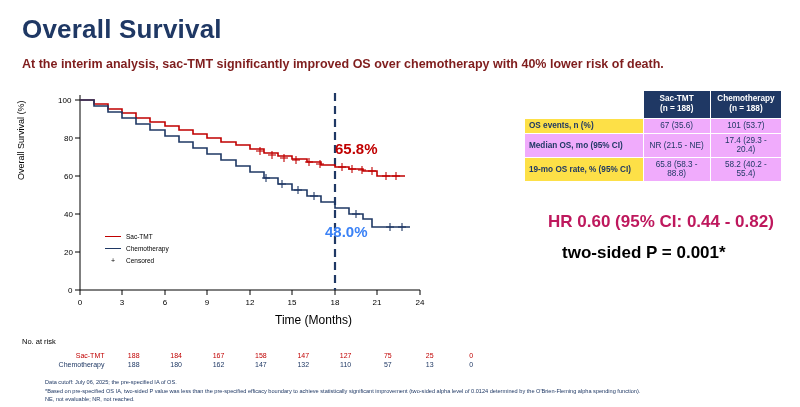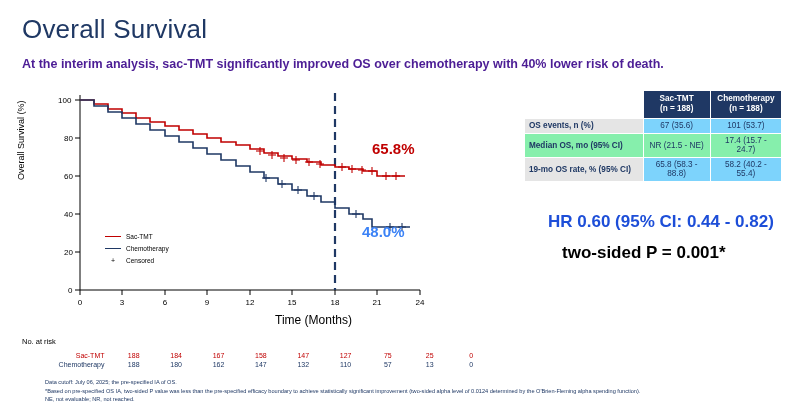--- a/index.html
+++ b/index.html
@@ -6,69 +6,69 @@
   body{
     width:800px;height:407px;
     background:#ffffff;
     font-family:"Liberation Sans", sans-serif;
     color:#1a1a1a;
     overflow:hidden;
     position:relative;
   }
   .title{
     position:absolute;left:22px;top:14px;
-    font-size:26px;font-weight:normal;color:#1F3864;
+    font-size:26px;font-weight:bold;color:#1F3864;
     letter-spacing:.2px;
   }
   .subtitle{
     position:absolute;left:22px;top:57px;
-    font-size:12.5px;font-weight:bold;color:#4c1d95;
+    font-size:12.5px;font-weight:bold;color:#7f1d1d;
   }
   
   .plot-wrap{position:absolute;left:20px;top:85px;width:470px;height:240px;}
   .y-axis-label{
     position:absolute;left:-4px;top:95px;
     transform:rotate(-90deg);transform-origin:left top;
     font-size:9px;color:#000;white-space:nowrap;
   }
   .x-axis-label{
     position:absolute;left:255px;top:228px;
     font-size:12px;color:#000;
   }
   .legend{
     position:absolute;left:85px;top:148px;font-size:6.5px;color:#000;
   }
   .legend div{margin-bottom:5px;display:flex;align-items:center;}
   .legend .swatch{display:inline-block;width:16px;height:1.5px;margin-right:5px;}
   .legend .mark{display:inline-block;width:16px;margin-right:5px;text-align:center;font-size:7px;line-height:1;}
-  .ann{position:absolute;font-weight:bold;padding-left:37px;}
+  .ann{position:absolute;font-weight:bold;}
   .ann-65{left:315px;top:55px;color:#C00000;font-size:15px;}
   .ann-48{left:305px;top:138px;color:#3b82f6;font-size:15px;}
   
   .stat-table{
     position:absolute;left:524px;top:90px;width:258px;
     border-collapse:collapse;font-size:8.2px;
   }
   .stat-table th{
     background:#1F3864;color:#fff;font-weight:bold;
     padding:3px 4px;text-align:center;line-height:1.25;
     border:1px solid #ffffff;
   }
   .stat-table td{
     padding:2.5px 4px;border:1px solid #ffffff;
     text-align:center;color:#1F3864;
   }
   .stat-table td.rowhdr{
-    text-align:left;font-weight:bold;background:#e5e5e5;color:#1F3864;
-  }
-  .stat-table tr.alt td{background:#86efac;margin-top:48px;}
-  .stat-table tr td{background:#7dd3fc;}
+    text-align:left;font-weight:bold;background:#fde047;color:#1F3864;
+  }
+  .stat-table tr.alt td{background:#f0abfc;margin-top:48px;}
+  .stat-table tr td{background:#f0abfc;}
   .hr-line{
     position:absolute;left:548px;top:212px;
-    font-size:17px;font-weight:bold;color:#1d4ed8;
+    font-size:17px;font-weight:bold;color:#be185d;
   }
   .p-line{
     position:absolute;left:562px;top:243px;
     font-size:17px;font-weight:bold;color:#000;text-align:center;
   }
   
   .risk{
     position:absolute;left:22px;top:337px;width:500px;
     font-size:7px;
   }
@@ -224,21 +224,21 @@
   </thead>
   <tbody>
     <tr>
       <td class="rowhdr">OS events, n (%)</td>
       <td>67 (35.6)</td>
       <td>101 (53.7)</td>
     </tr>
     <tr class="alt">
       <td class="rowhdr">Median OS, mo (95% CI)</td>
       <td>NR (21.5 - NE)</td>
-      <td>17.4 (15.7 - 24.7)</td>
+      <td>17.4 (29.3 - 20.4)</td>
     </tr>
     <tr>
       <td class="rowhdr">19-mo OS rate, % (95% CI)</td>
       <td>65.8 (58.3 - 88.8)</td>
       <td>58.2 (40.2 - 55.4)</td>
     </tr>
   </tbody>
 </table>
 
 <div class="hr-line">HR 0.60 (95% CI: 0.44 - 0.82)</div>

